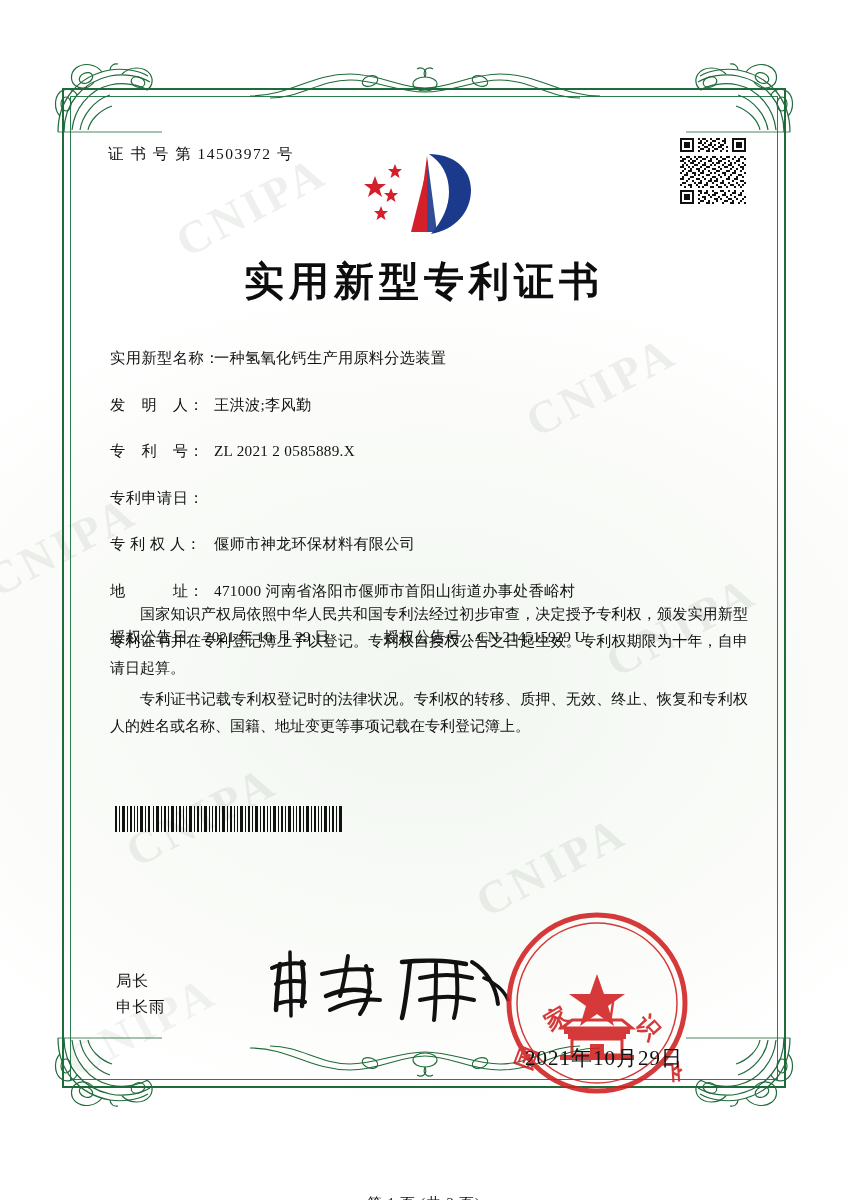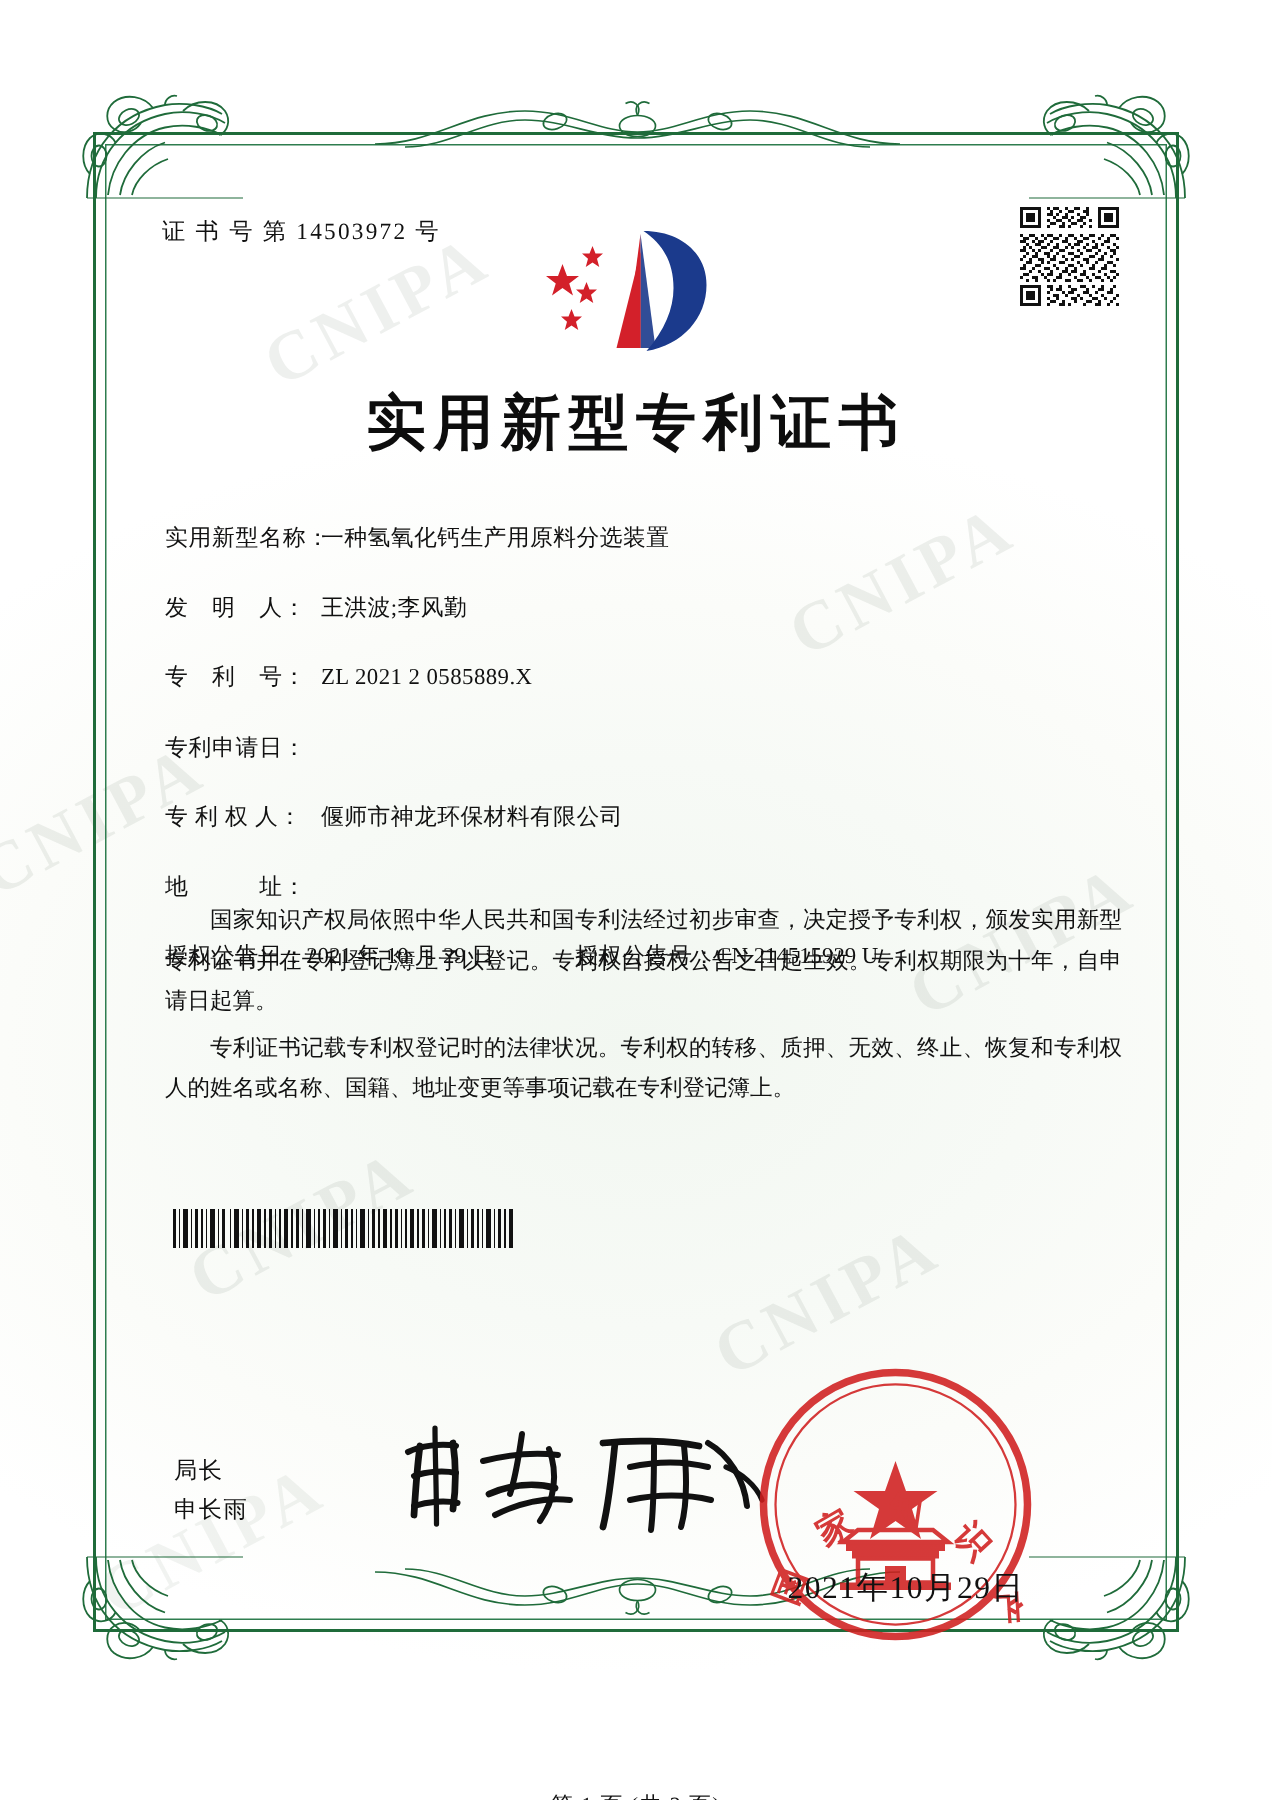--- a/index.html
+++ b/index.html
@@ -637,20 +637,21 @@
         <span class="f-label f-label-wide">专利申请日：</span>
       </div>
 
       <div class="field-row">
         <span class="f-label f-label-wide">专 利 权 人：</span>
         <span class="f-value">偃师市神龙环保材料有限公司</span>
       </div>
 
       <div class="field-row">
         <span class="f-label f-label-wide">地　　　址：</span>
+        <span class="f-value">471000 河南省洛阳市偃师市首阳山街道办事处香峪村</span>
       </div>
 
       <div class="field-row">
         <div class="row-inline">
           <span class="f-label">授权公告日：</span>
           <span>2021 年 10 月 29 日</span>
           <span class="seg2">
             <span class="f-label">授权公告号：</span>
             <span>CN 214515929 U</span>
           </span>

